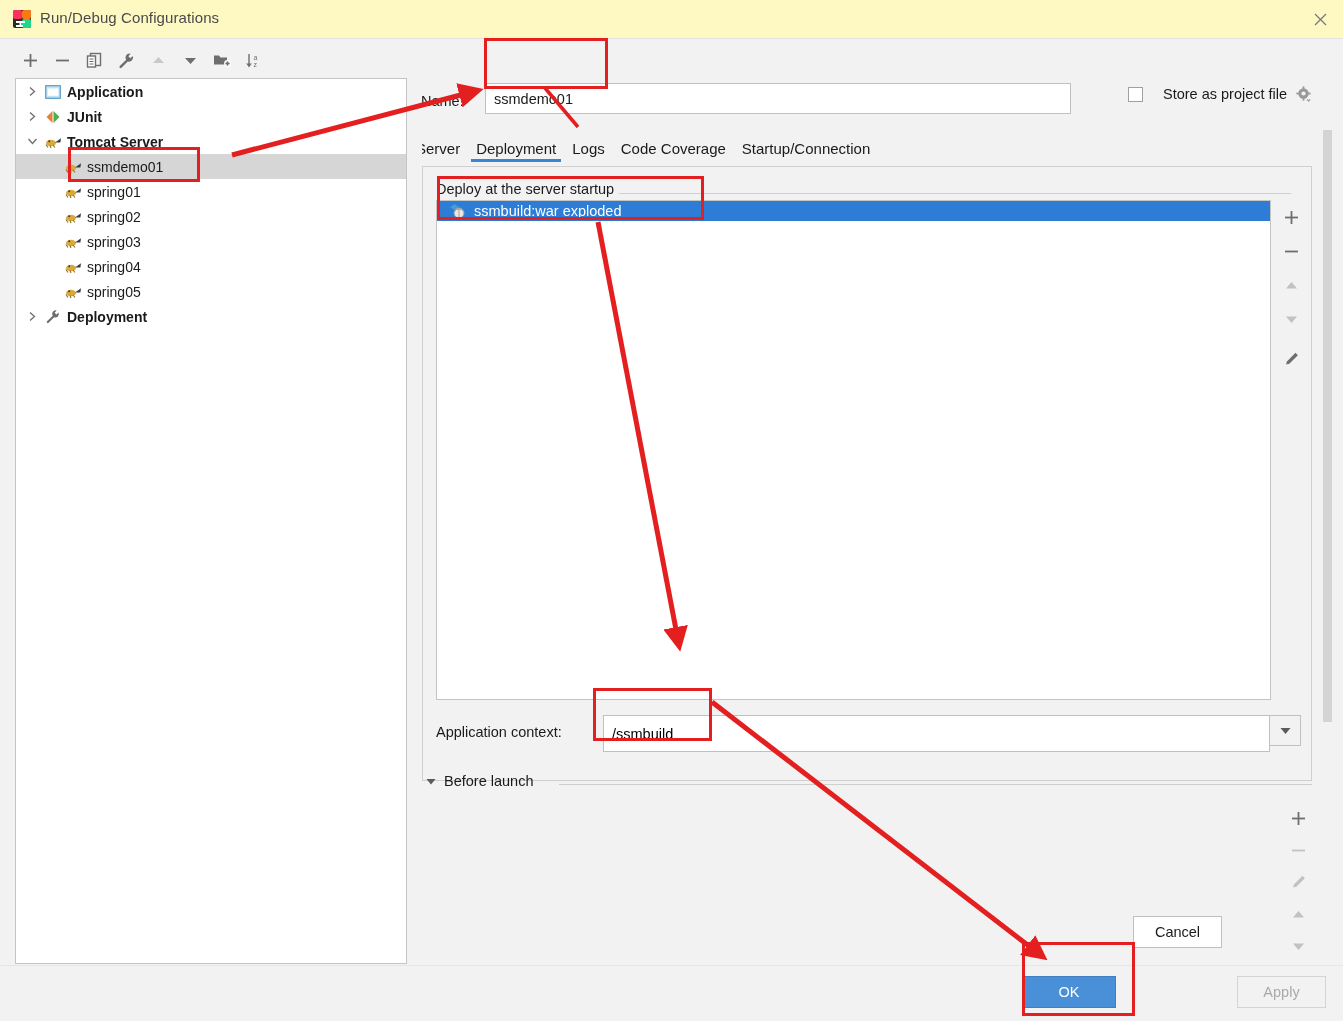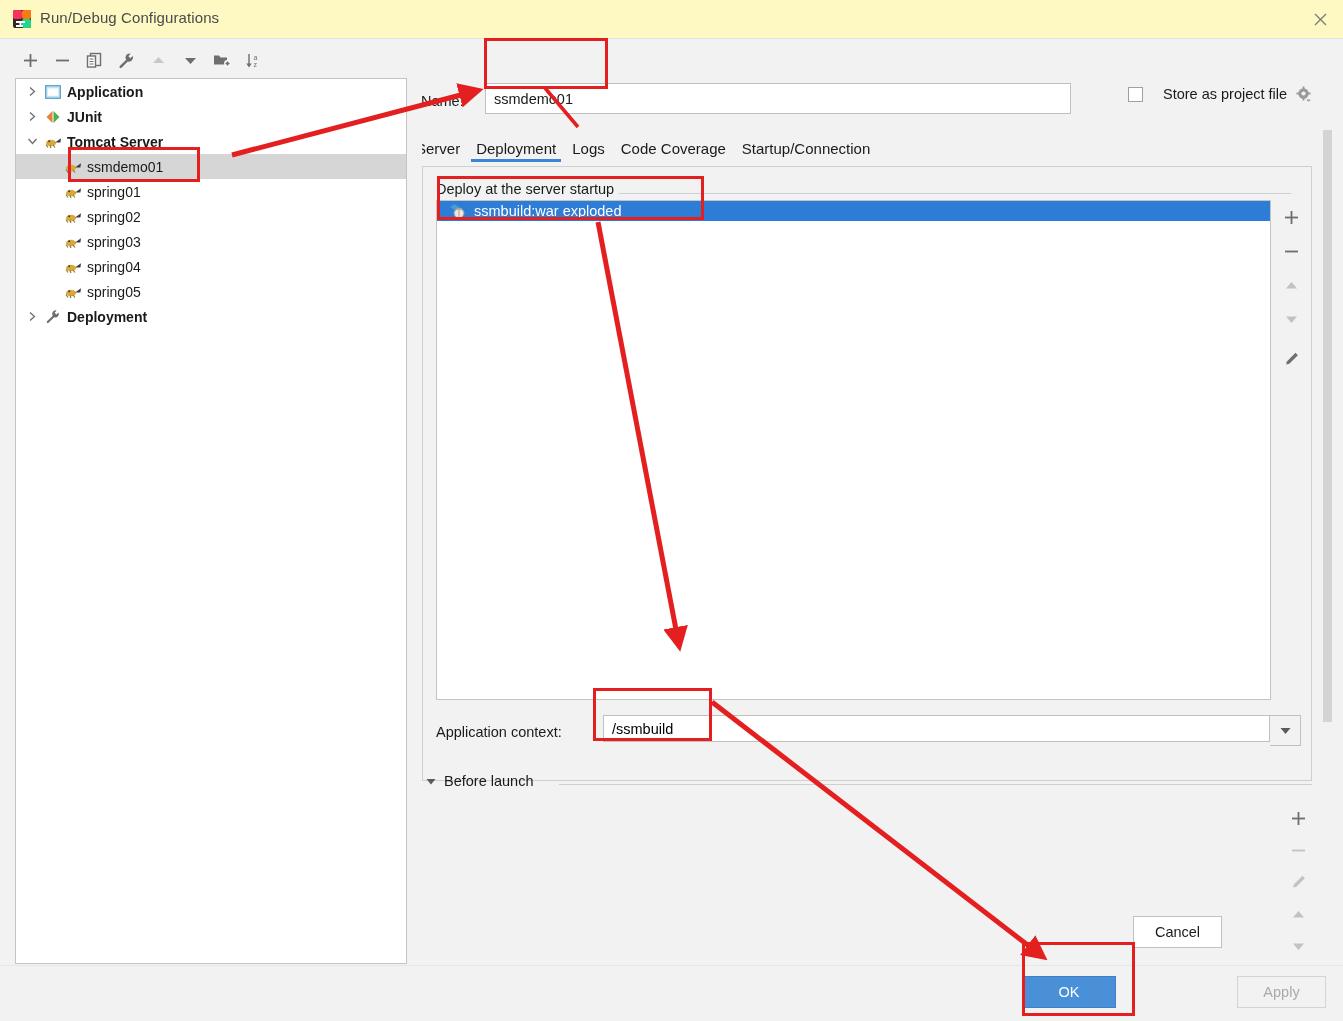--- a/index.html
+++ b/index.html
@@ -252,21 +252,21 @@
   .side-btn.gap { margin-top: 6px; }
 
   .ctx-label {
     position: absolute;
     left: 13px; top: 557px;
     font-size: 14.5px;
   }
   .ctx-input {
     position: absolute;
     left: 180px; top: 548px;
-    width: 667px; height: 27px;
+    width: 667px; height: 37px;
     border: 1px solid #c0c0c0;
     background: #ffffff;
     box-sizing: border-box;
     font-family: "Liberation Sans", sans-serif;
     font-size: 14.5px;
     padding: 0 8px;
     outline: none;
   }
   .ctx-arrow {
     position: absolute;

